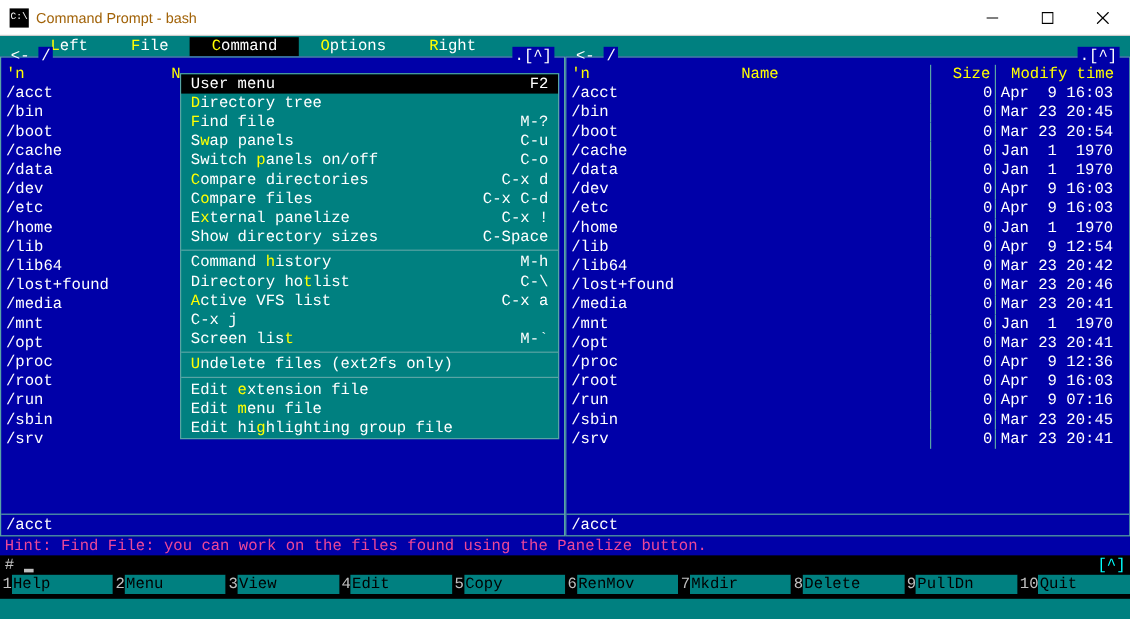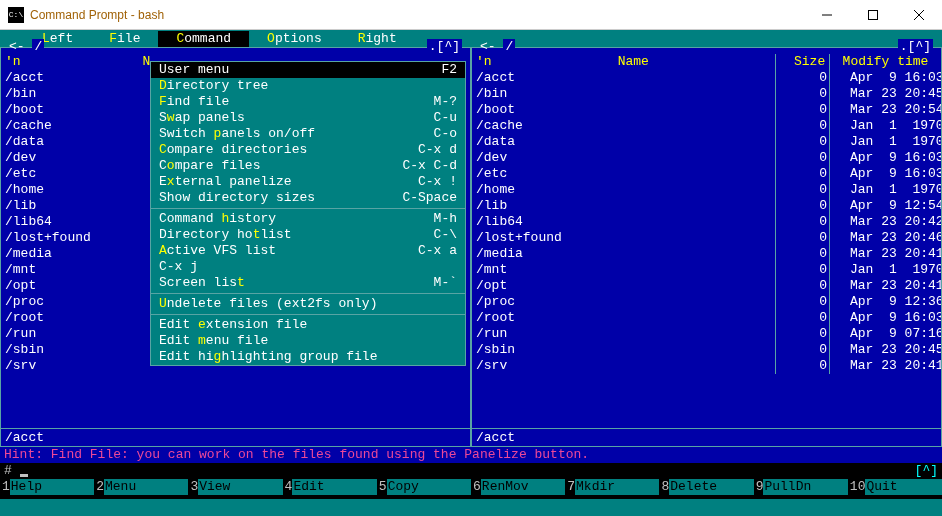--- a/index.html
+++ b/index.html
@@ -119,21 +119,21 @@
     overflow: hidden;
     padding: 0 4px;
   }
   .filerow {
     display: flex;
     color: #fff;
     height: 16px;
   }
   .filerow .fn { flex: 1; overflow: hidden; white-space: nowrap; }
   .filerow .fs { width: 54px; text-align: right; border-left: 1px solid #58a4a4; padding-right: 2px;}
-  .filerow .fm { width: 108px; border-left: 1px solid #58a4a4; padding-left: 20px; white-space: pre;}
+  .filerow .fm { width: 108px; border-left: 1px solid #58a4a4; padding-left: 4px; white-space: pre;}
   .left-panel .col-headers { padding-right: 0; }
   .left-panel .col-name { text-align: left; text-indent: 122px;}
   .left-panel .col-headers::before {
     content: "'n";
     color: #ffff00;
   }
   .right-panel .col-headers::before {
     content: "'n";
     color: #ffff00;
   }

